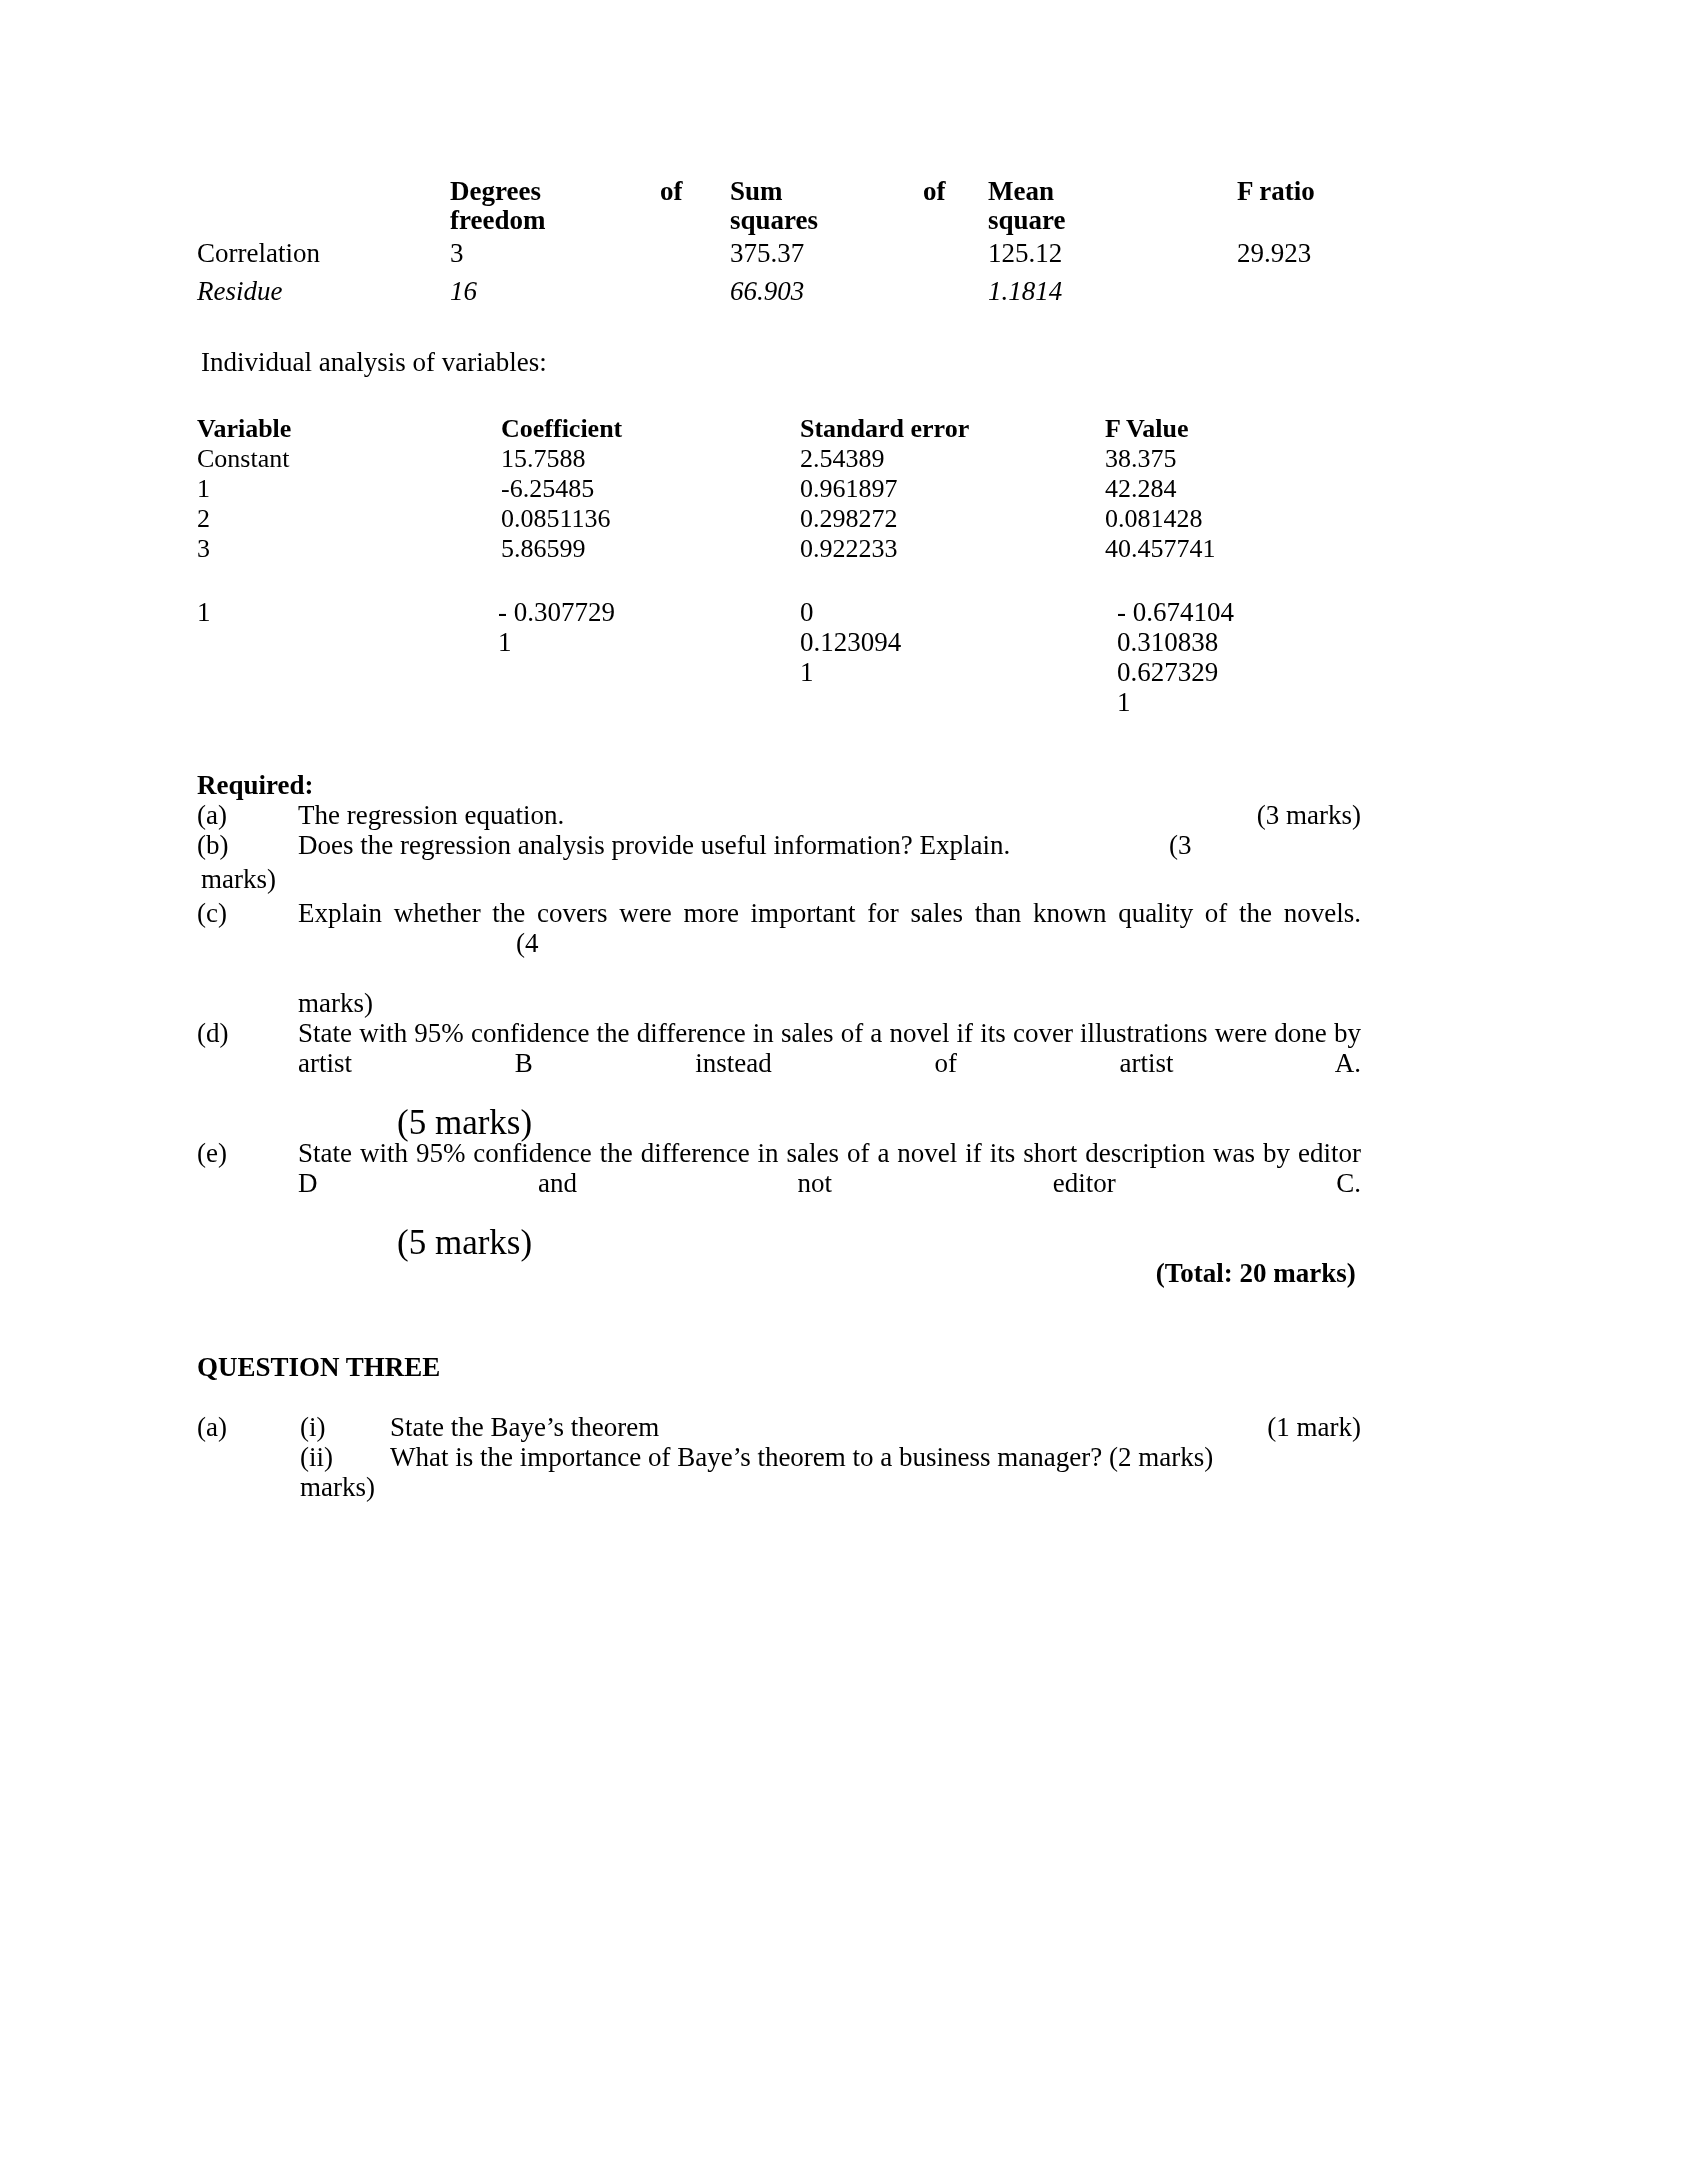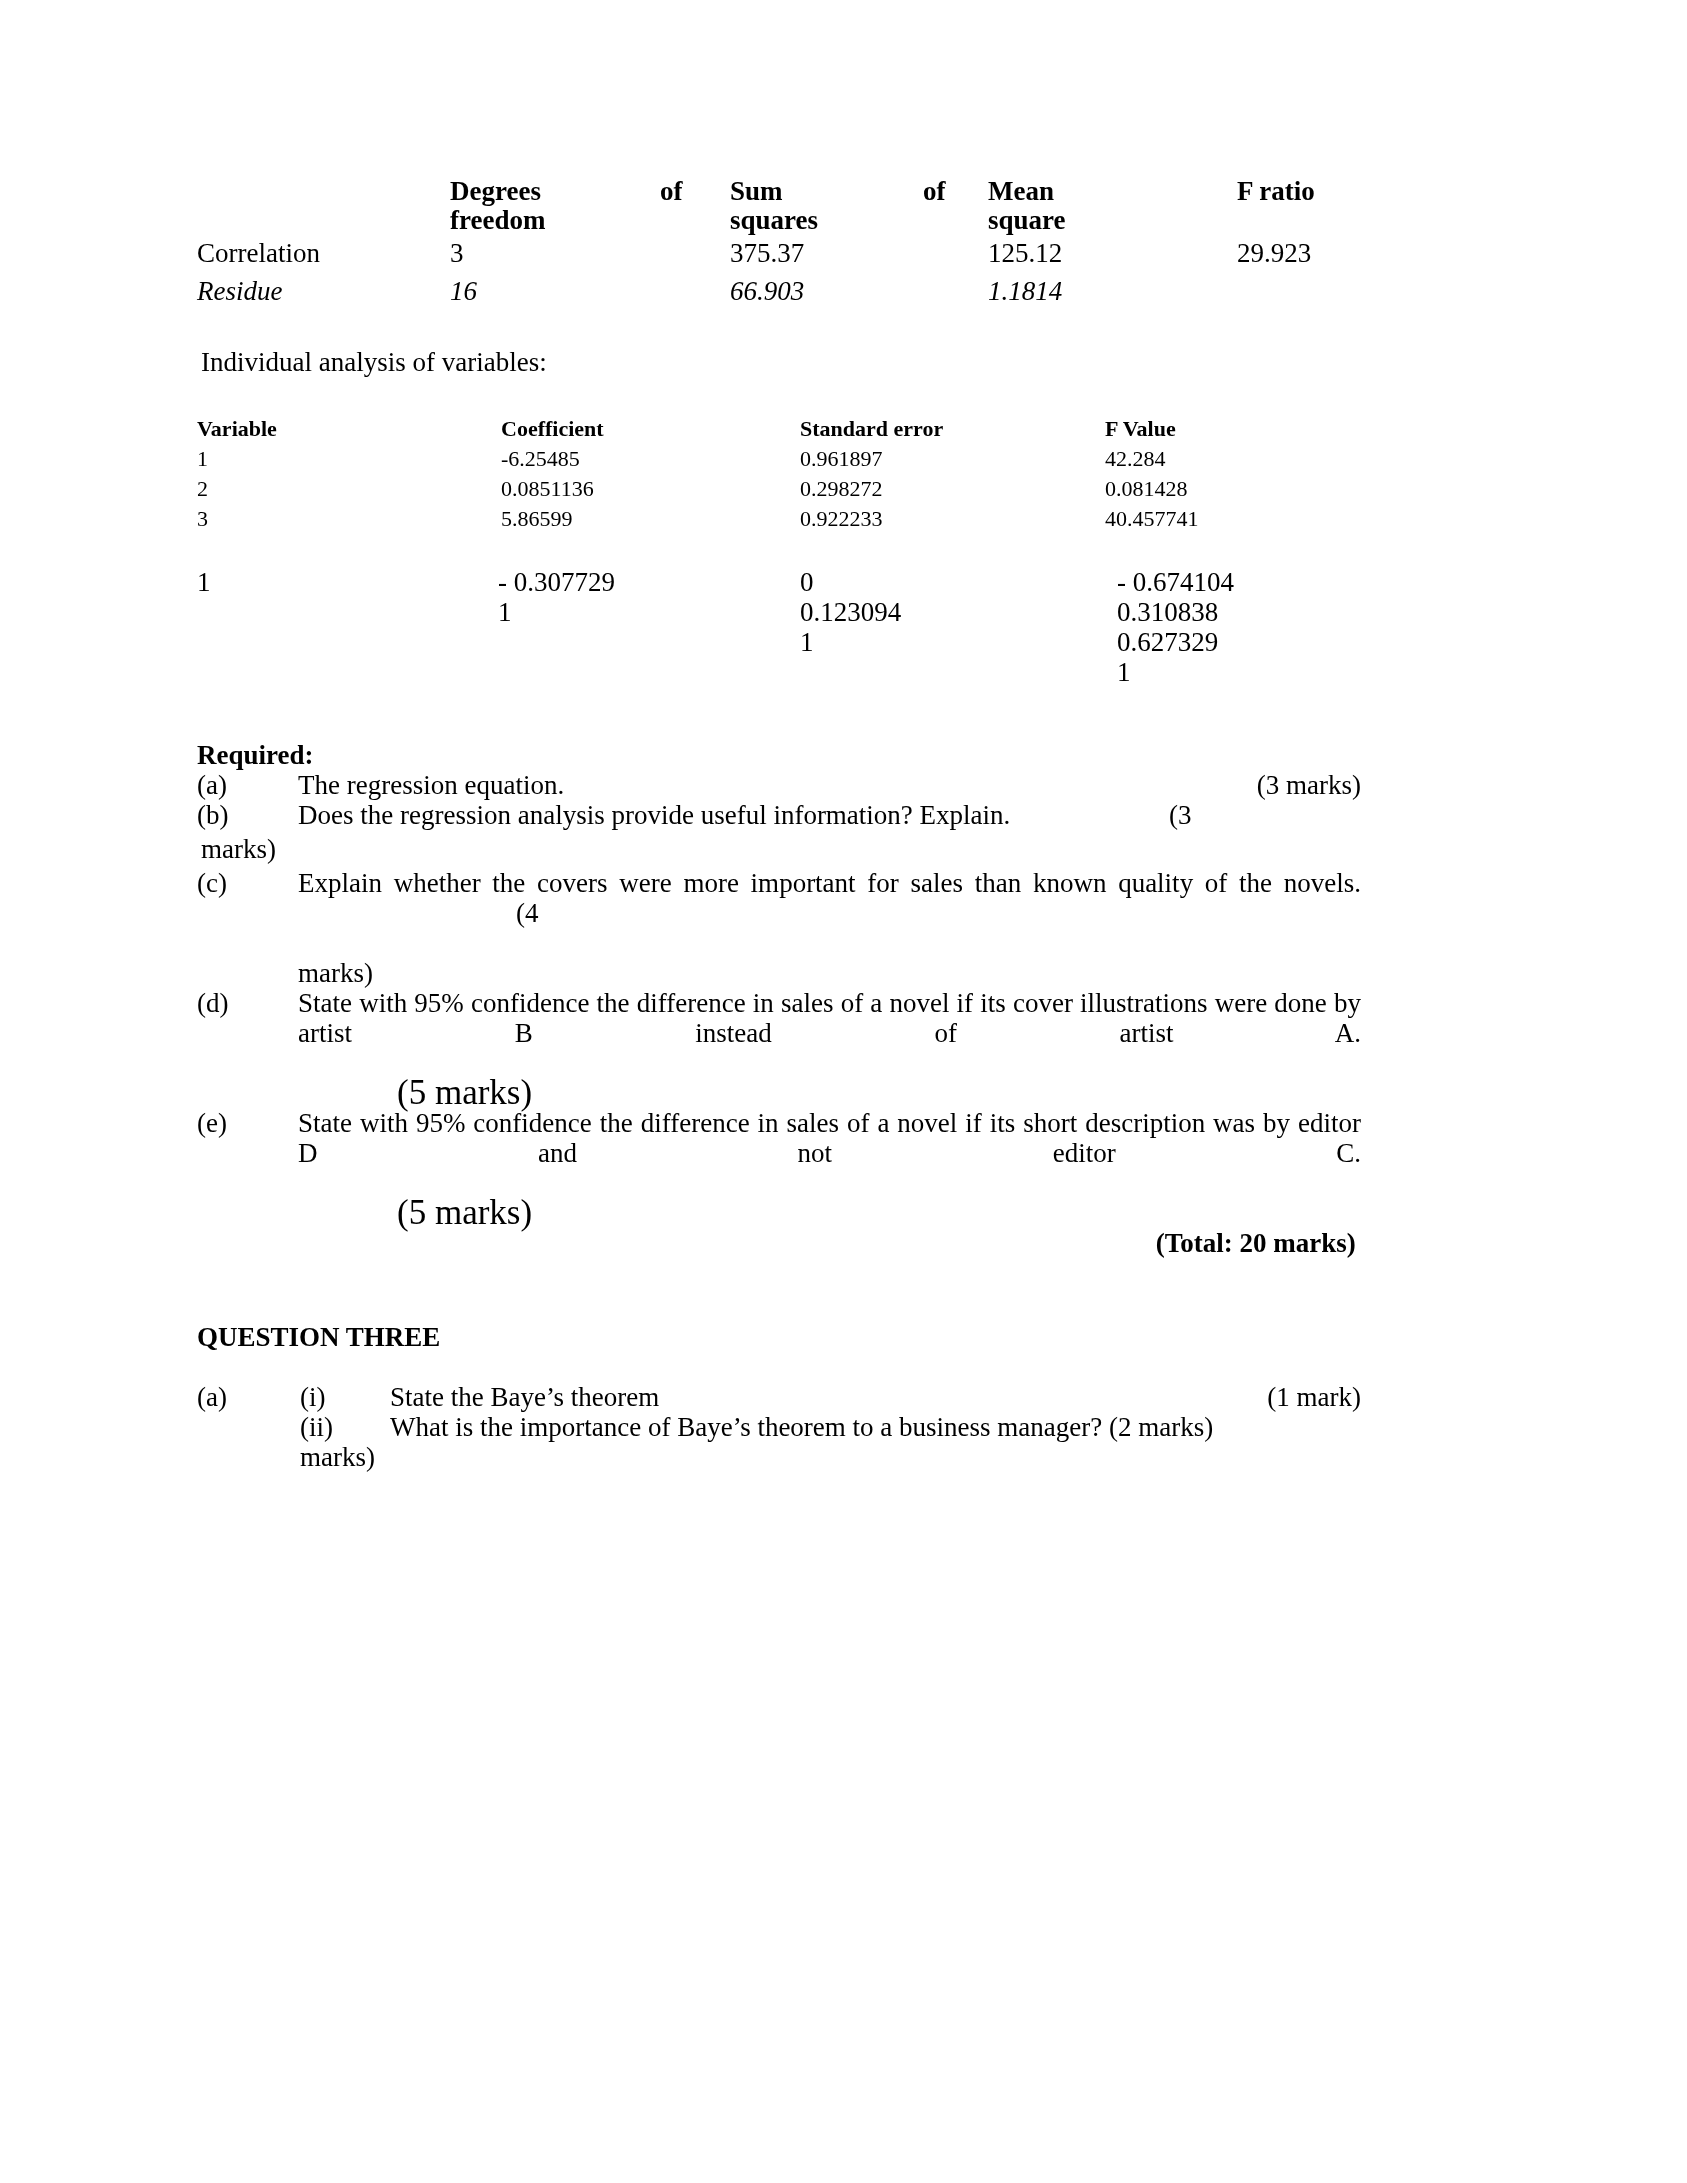--- a/index.html
+++ b/index.html
@@ -69,21 +69,21 @@
   .vtable {
     position: relative;
     width: 100%;
   }
   .vrow {
     position: relative;
     height: 30px;
   }
   .vc {
     position: absolute;
-    font-size: 22px;
+    font-size: 26px;
     line-height: 30px;
     white-space: nowrap;
   }
   .v1 { left: 0px; }
   .v2 { left: 304px; }
   .v3 { left: 603px; }
   .v4 { left: 908px; }
 
   
   .ccell {
@@ -195,20 +195,26 @@
 
     <div class="gap-md"></div>
     <div class="vtable">
       <div class="vrow">
         <span class="vc v1 b">Variable</span>
         <span class="vc v2 b">Coefficient</span>
         <span class="vc v3 b">Standard error</span>
         <span class="vc v4 b">F Value</span>
       </div>
       <div class="vrow">
+        <span class="vc v1">Constant</span>
+        <span class="vc v2">15.7588</span>
+        <span class="vc v3">2.54389</span>
+        <span class="vc v4">38.375</span>
+      </div>
+      <div class="vrow">
         <span class="vc v1">1</span>
         <span class="vc v2">-6.25485</span>
         <span class="vc v3">0.961897</span>
         <span class="vc v4">42.284</span>
       </div>
       <div class="vrow">
         <span class="vc v1">2</span>
         <span class="vc v2">0.0851136</span>
         <span class="vc v3">0.298272</span>
         <span class="vc v4">0.081428</span>

